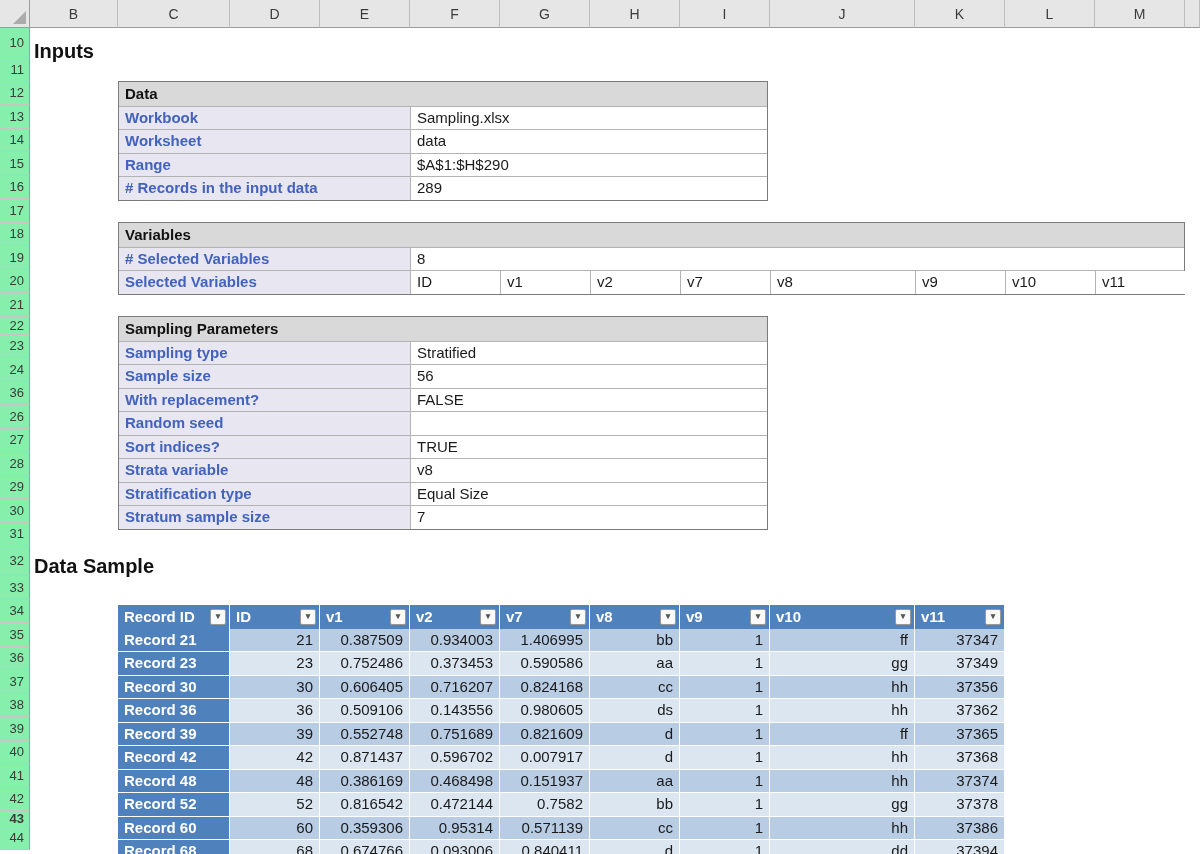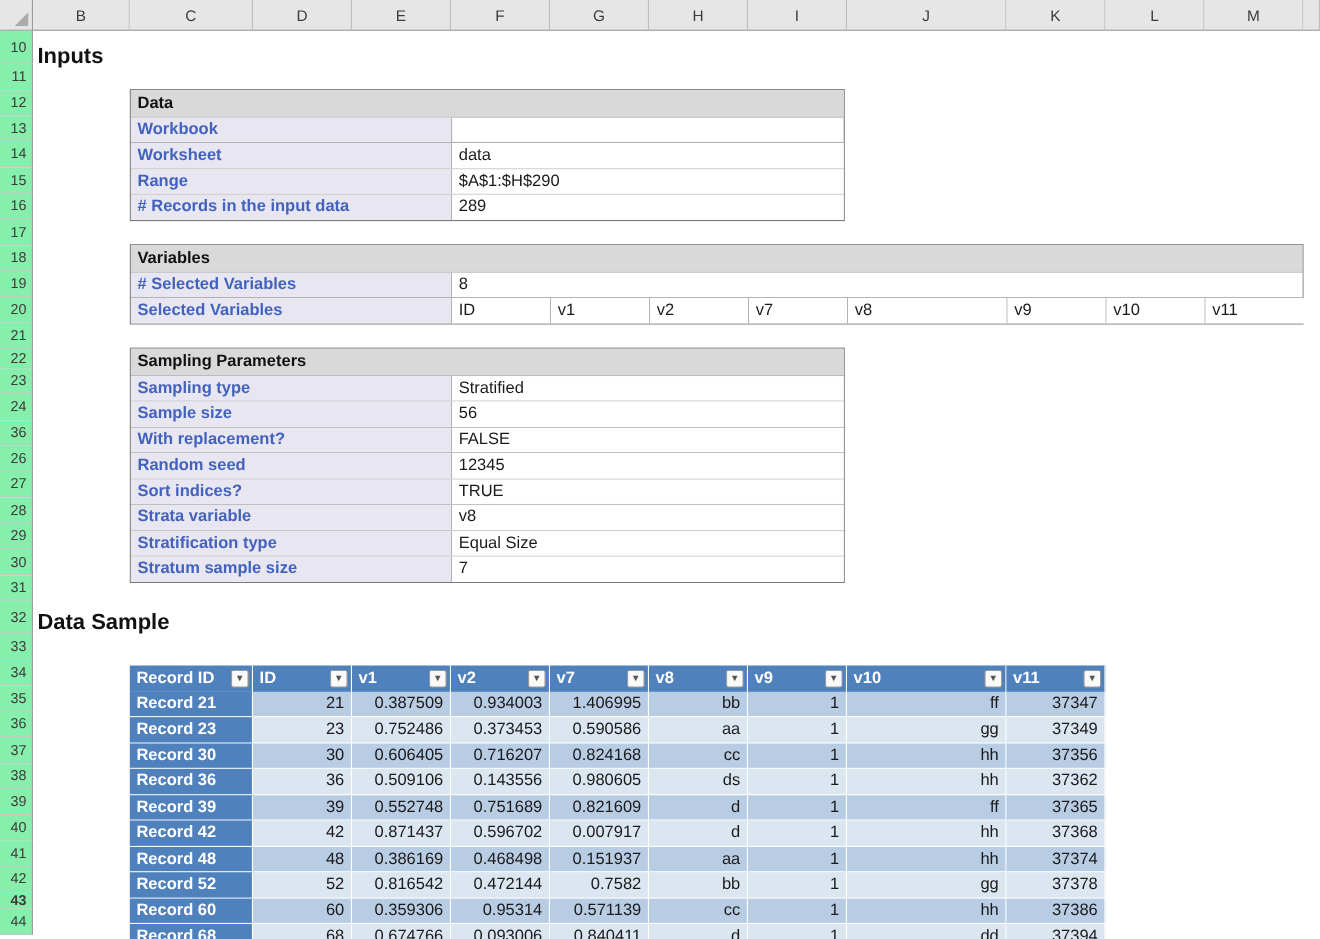--- a/index.html
+++ b/index.html
@@ -113,20 +113,21 @@
       <div class="rowcell" style="height: 23.5px;">44</div>
     </div>
 
   <div class="sheet-title" id="inputs-title">Inputs</div>
 
   <div class="itable" id="data-table">
     <div class="itable-header">Data</div>
     <div id="data-rows">
         <div class="irow">
           <div class="ilabel">Workbook</div>
+          <div class="ivalue">Sampling.xlsx</div>
         </div>
         <div class="irow">
           <div class="ilabel">Worksheet</div>
           <div class="ivalue">data</div>
         </div>
         <div class="irow">
           <div class="ilabel">Range</div>
           <div class="ivalue">$A$1:$H$290</div>
         </div>
         <div class="irow">
@@ -167,21 +168,20 @@
         <div class="irow">
           <div class="ilabel">Sample size</div>
           <div class="ivalue">56</div>
         </div>
         <div class="irow">
           <div class="ilabel">With replacement?</div>
           <div class="ivalue">FALSE</div>
         </div>
         <div class="irow">
           <div class="ilabel">Random seed</div>
-          <div class="ivalue">12345</div>
         </div>
         <div class="irow">
           <div class="ilabel">Sort indices?</div>
           <div class="ivalue">TRUE</div>
         </div>
         <div class="irow">
           <div class="ilabel">Strata variable</div>
           <div class="ivalue">v8</div>
         </div>
         <div class="irow">

